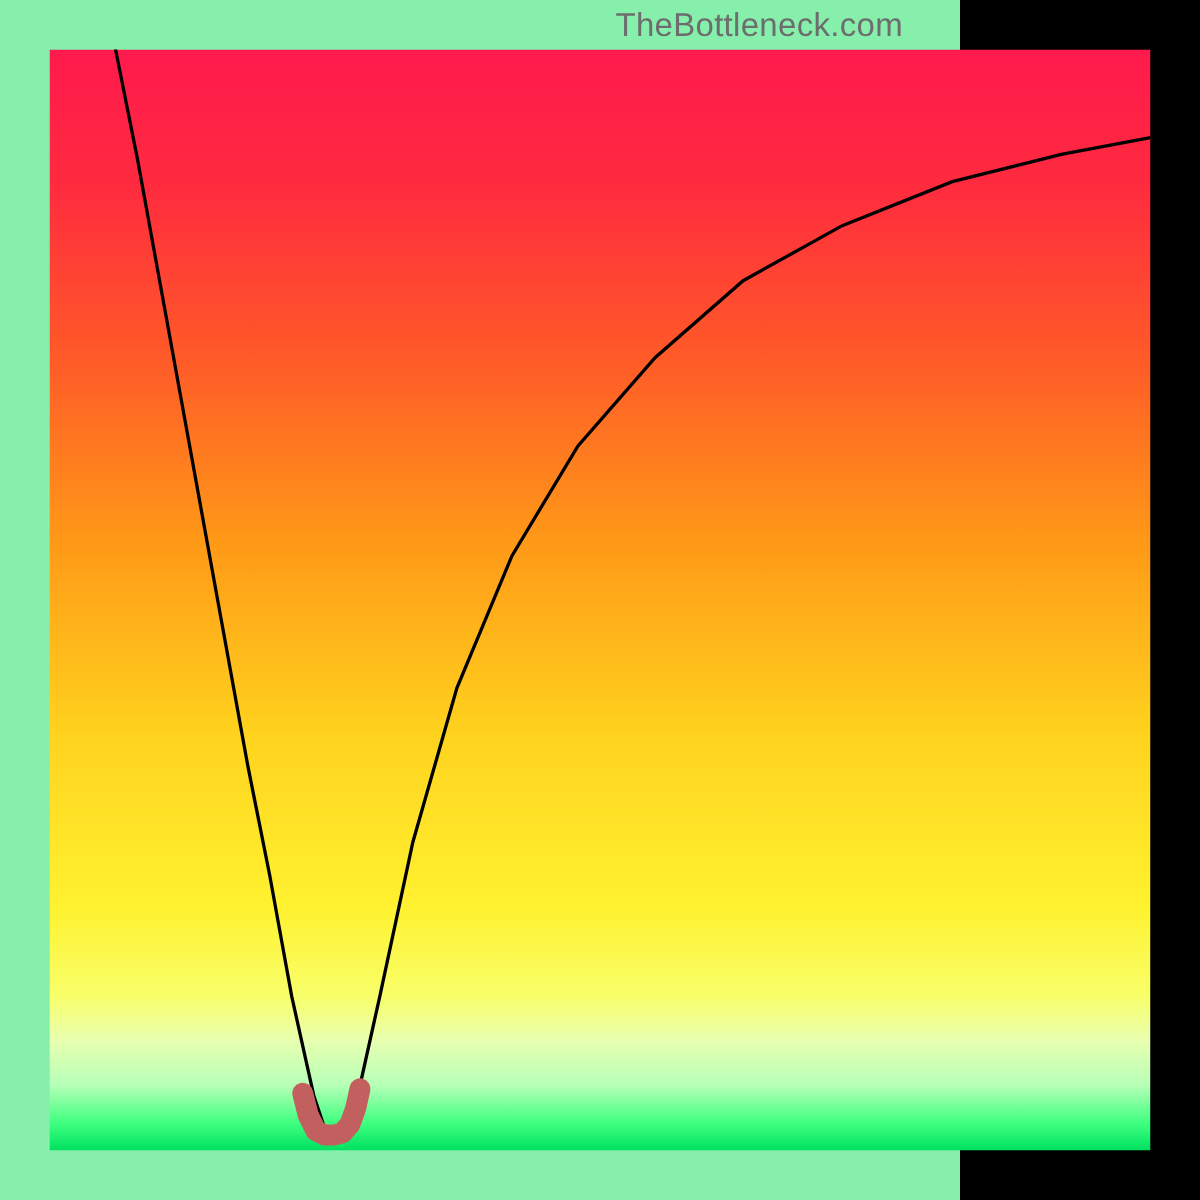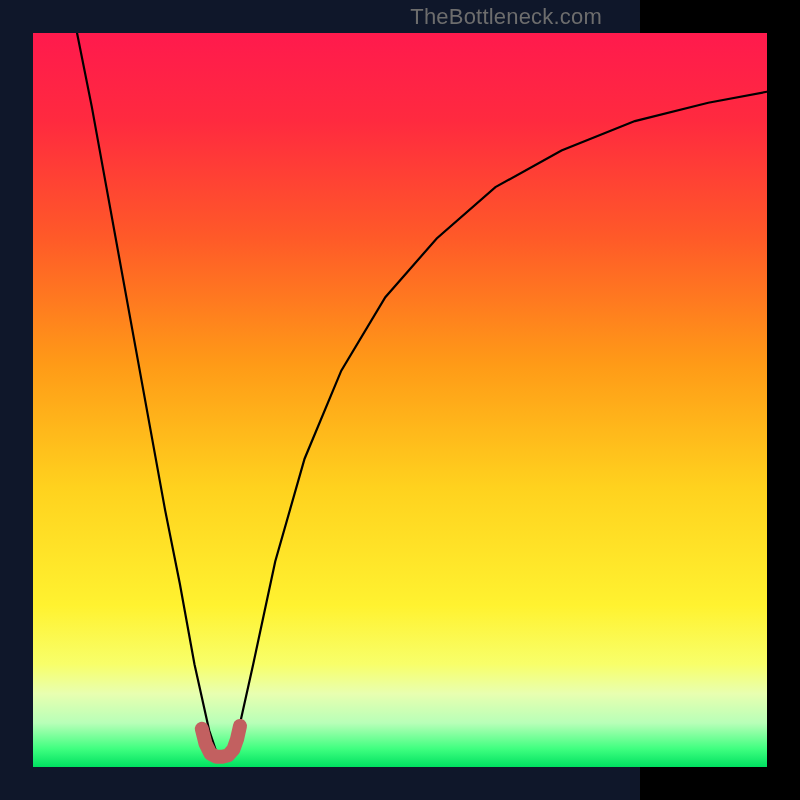--- a/index.html
+++ b/index.html
@@ -10,21 +10,21 @@
     background: #000;
     overflow: hidden;
     font-family: Arial, Helvetica, sans-serif;
   }
   .frame {
     position: absolute;
     left: 0;
     top: 0;
     width: 640px;
     height: 800px;
-    background: #0f172a;
+    background: #86efac;
   }
   .plot-area {
     position: absolute;
     left: 33px;
     top: 33px;
     width: 734px;
     height: 734px;
   }
   .watermark {
     position: absolute;

